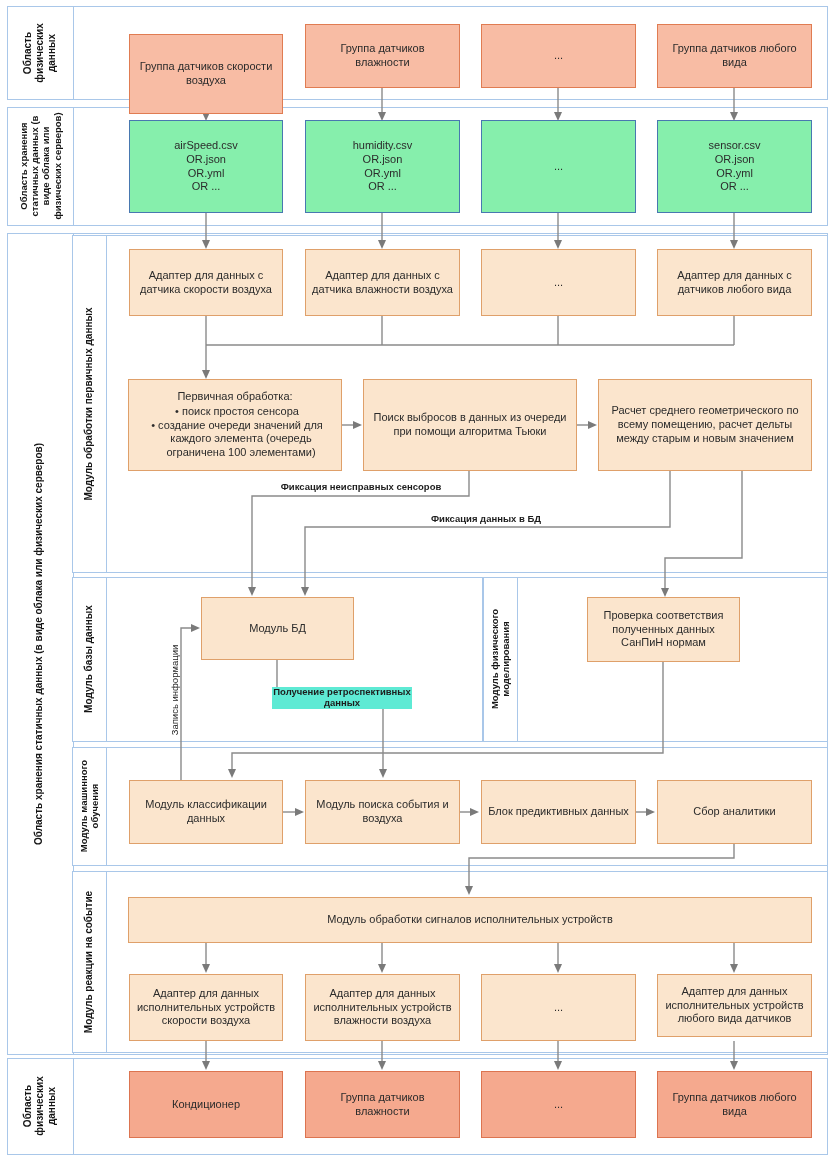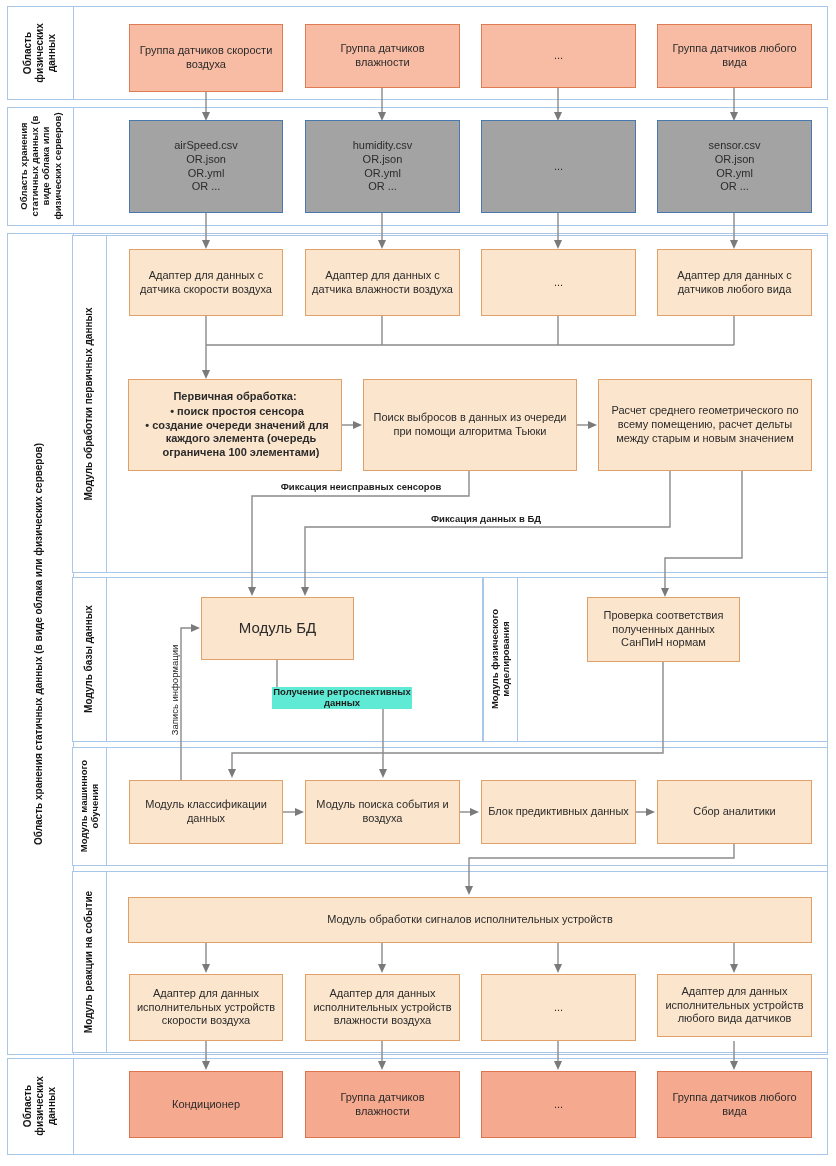--- a/index.html
+++ b/index.html
@@ -7,25 +7,25 @@
           font-family:"Liberation Sans","DejaVu Sans",sans-serif;color:#2b2b2b;overflow:hidden;}
   .section{position:absolute;border:1px solid #A9C7E9;box-sizing:border-box;background:#fff;}
   .coldiv{position:absolute;top:0;bottom:0;width:0;border-left:1px solid #A9C7E9;}
   .row{position:absolute;border:1px solid #A9C7E9;box-sizing:border-box;background:#fff;}
   .vlabel{position:absolute;transform:translate(-50%,-50%) rotate(-90deg);
           text-align:center;font-weight:bold;font-size:10px;line-height:1.18;color:#151515;}
   .box{position:absolute;display:flex;align-items:center;justify-content:center;
        text-align:center;font-size:11px;line-height:1.26;padding:3px 6px;box-sizing:border-box;}
   .pink {background:#F8BCA4;border:1px solid #E07C52;}
   .pink2{background:#F5A98E;border:1px solid #DC7450;}
-  .blue {background:#a3a3a3;border:1px solid #4878B0;}
+  .blue {background:#86efac;border:1px solid #4878B0;}
   .peach{background:#FBE5CD;border:1px solid #DFA06A;}
   .pre{white-space:pre-line;}
-  .dbtext{font-size:15px;text-align:center;}
-  .pbody{width:100%;font-weight:bold;}
+  .dbtext{font-size:11px;text-align:center;}
+  .pbody{width:100%;}
   .ptitle{text-align:center;margin-bottom:1px;}
   .pbullet{text-align:center;padding-left:12px;text-indent:-8px;}
   .elabel{position:absolute;font-size:9.5px;color:#1d1d1d;white-space:nowrap;}
   .center{transform:translateX(-50%);font-weight:bold;}
   svg.wires{position:absolute;left:0;top:0;pointer-events:none;}
 </style>
 </head>
 <body>
 
 <div id="canvas">
@@ -115,21 +115,21 @@
       <path d="M558 943 V968" marker-end="url(#arr)"></path>
       <path d="M734 943 V968" marker-end="url(#arr)"></path>
 
       <path d="M206 1041 V1065" marker-end="url(#arr)"></path>
       <path d="M382 1041 V1065" marker-end="url(#arr)"></path>
       <path d="M558 1041 V1065" marker-end="url(#arr)"></path>
       <path d="M734 1041 V1065" marker-end="url(#arr)"></path>
     </g>
   </svg>
 
-  <div class="box pink" style="left:129px;top:24px;width:154px;height:68px">
+  <div class="box pink" style="left:129px;top:34px;width:154px;height:80px">
       <span>Группа датчиков скорости воздуха</span>
     </div>
   <div class="box pink" style="left:305px;top:24px;width:155px;height:64px">
       <span>Группа датчиков влажности</span>
     </div>
   <div class="box pink" style="left:481px;top:24px;width:155px;height:64px">
       <span>...</span>
     </div>
   <div class="box pink" style="left:657px;top:24px;width:155px;height:64px">
       <span>Группа датчиков любого вида</span>

